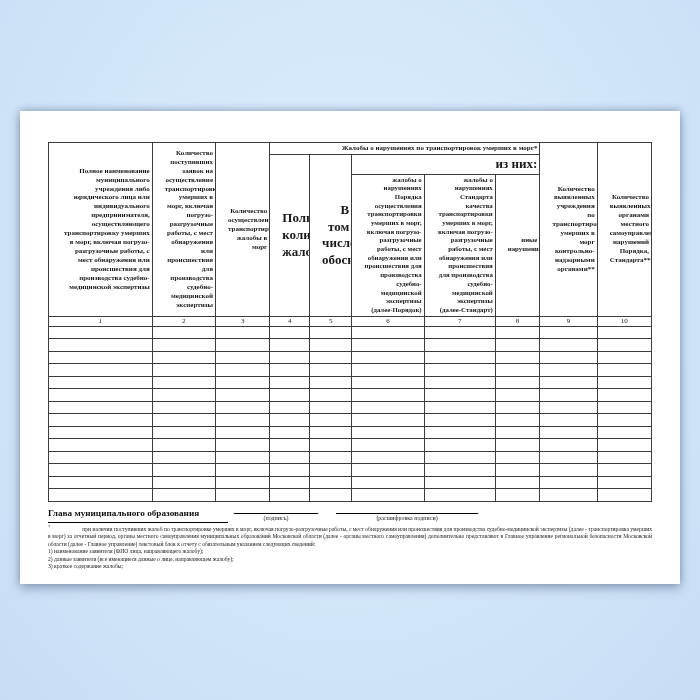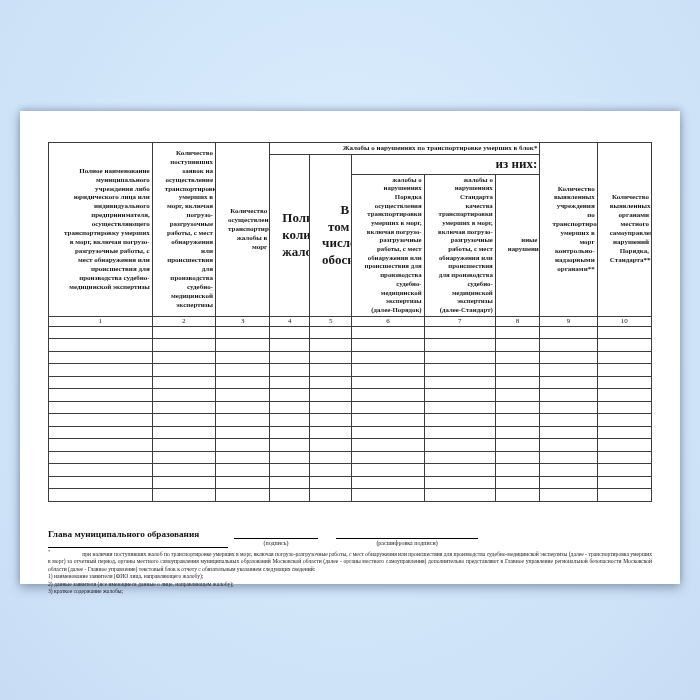--- a/index.html
+++ b/index.html
@@ -22,21 +22,21 @@
   table.report th {
     font-weight:bold; font-size:6.8px; line-height:1.28;
     text-align:right; vertical-align:middle; color:#1a1a1a;padding-left:12px;
   }
   tr.group-row-1 th { height:10px; font-size:7px; }
   tr.group-row-2 th { height:9px; font-size:13px; }
   tr.main-row th { height:98px; }
   tr.num-row td { height:9px; font-size:7px; line-height:1; text-align:center; color:#1a1a1a; }
   tr.empty-row td { height:12.5px; }
 
-  .signature { display:flex; margin-top:26px; align-items:flex-start; }
+  .signature { display:flex; margin-top:1px; align-items:flex-end; }
   .sig-left { font-weight:bold; font-size:9.2px; line-height:1.45; width:186px; }
   .sig-col { margin-right:18px; }
   .sig-line { border-bottom:1px solid #000; height:10px; }
   .sig-col-1 .sig-line { width:84px; }
   .sig-col-2 .sig-line { width:142px; }
   .sig-caption { font-size:6px; text-align:center; margin-top:1px; color:#222; }
 
   .footnotes { margin-top:1px; font-size:5.6px; line-height:1.35; color:#1a1a1a; }
   .fn-sep { width:180px; border-top:1px solid #000; margin-bottom:1px; }
   .fn-main { text-align:justify; }
@@ -59,21 +59,21 @@
       <col style="width:11.8%">
         <col style="width:7.4%">
         <col style="width:9.5%">
       <col style="width:9.0%">
     </colgroup>
     <thead>
       <tr class="group-row-1">
         <th rowspan="3">Полное наименование муниципального учреждения либо юридического лица или индивидуального предпринимателя, осуществляющего транспортировку умерших в морг, включая погрузо-разгрузочные работы, с мест обнаружения или происшествия для производства судебно-медицинской экспертизы</th>
         <th rowspan="3">Количество поступивших заявок на осуществление транспортировки умерших в морг, включая погрузо-разгрузочные работы, с мест обнаружения или происшествия для производства судебно-медицинской экспертизы</th>
         <th rowspan="3">Количество осуществленных транспортировок жалобы в морг</th>
-        <th colspan="5">Жалобы о нарушениях по транспортировке умерших в блок*</th>
+        <th colspan="5">Жалобы о нарушениях по транспортировок умерших в морг*</th>
         <th rowspan="3">Количество выявленных учреждения по транспортировке умерших в морг контрольно-надзорными органами**</th>
         <th rowspan="3">Количество выявленных органами местного самоуправления нарушений Порядка, Стандарта***</th>
       </tr>
       <tr class="group-row-2">
         <th rowspan="2">Полное количество жалоб</th>
         <th rowspan="2">В том числе обоснованных:</th>
         <th colspan="3">из них:</th>
       </tr>
       <tr class="main-row">
         <th>жалобы о нарушениях Порядка осуществления транспортировки умерших в морг, включая погрузо-разгрузочные работы, с мест обнаружения или происшествия для производства судебно-медицинской экспертизы (далее-Порядок)</th>

